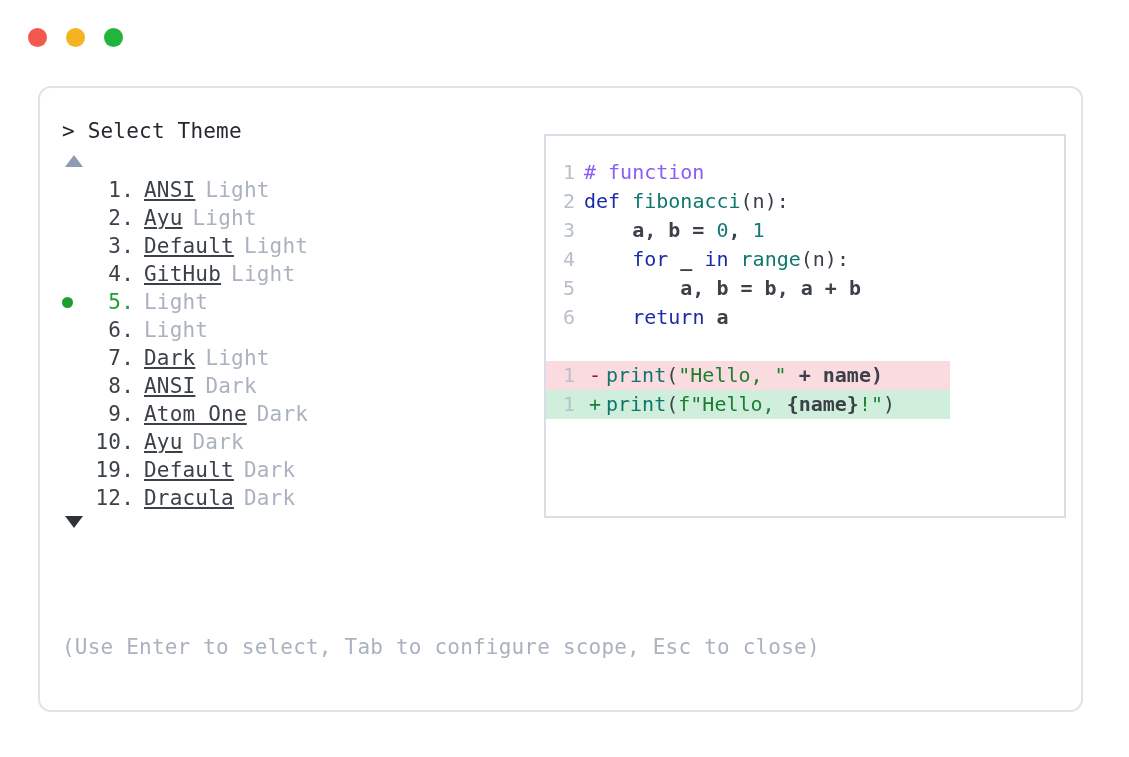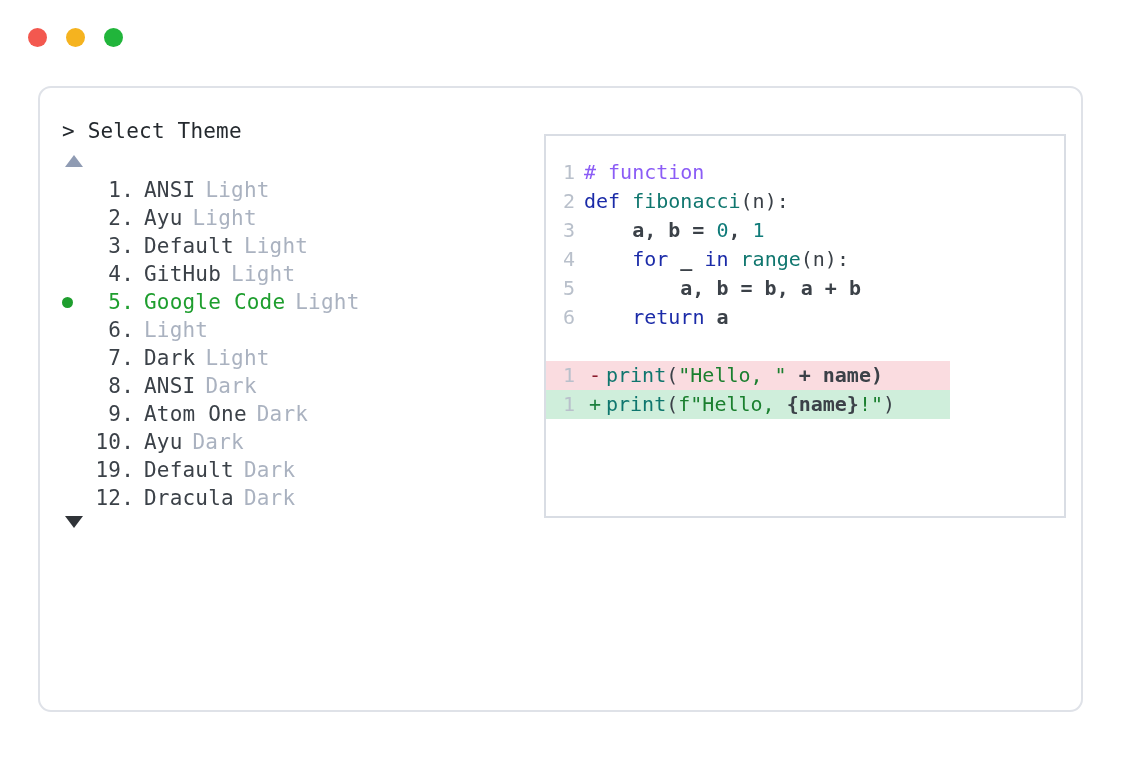--- a/index.html
+++ b/index.html
@@ -73,21 +73,21 @@
   .bullet {
     width: 11px; height: 11px; border-radius: 50%;
     background: #1e9e2e;
     display: block;
   }
   .idx {
     width: 46px; flex: 0 0 46px;
     text-align: right;
     color: #3b4148;
   }
-  .name { color: #3b4148; padding-left: 10px; }
+  .name { color: #3b4148; padding-left: 10px; text-decoration: underline; }
   .variant { color: #aab2c0; padding-left: 10px; }
 
   .theme-row.selected .idx,
   .theme-row.selected .name { color: #1e9e2e; }
   .theme-row.selected .variant { color: #aab2c0; }
 
   
   .hint {
     position: absolute;
     left: 22px; top: 545px;
@@ -160,32 +160,33 @@
     <div class="card-inner">
 
       <div class="left-col">
         <div class="prompt-line">&gt; Select Theme</div>
         <div class="arrow-up"></div>
         <div class="theme-list" id="theme-list">
             <div class="theme-row"><span class="bullet-cell"></span><span class="idx">1.</span><span class="name">ANSI</span><span class="variant">Light</span></div>
             <div class="theme-row"><span class="bullet-cell"></span><span class="idx">2.</span><span class="name">Ayu</span><span class="variant">Light</span></div>
             <div class="theme-row"><span class="bullet-cell"></span><span class="idx">3.</span><span class="name">Default</span><span class="variant">Light</span></div>
             <div class="theme-row"><span class="bullet-cell"></span><span class="idx">4.</span><span class="name">GitHub</span><span class="variant">Light</span></div>
-            <div class="theme-row selected"><span class="bullet-cell"><span class="bullet"></span></span><span class="idx">5.</span><span class="name">Google Code</span><span class="variant">Light</span></div>
+            <div class="theme-row selected"><span class="bullet-cell"><span class="bullet"></span></span><span class="idx">5.</span><span class="variant">Light</span></div>
             <div class="theme-row"><span class="bullet-cell"></span><span class="idx">6.</span><span class="variant">Light</span></div>
             <div class="theme-row"><span class="bullet-cell"></span><span class="idx">7.</span><span class="name">Dark</span><span class="variant">Light</span></div>
             <div class="theme-row"><span class="bullet-cell"></span><span class="idx">8.</span><span class="name">ANSI</span><span class="variant">Dark</span></div>
             <div class="theme-row"><span class="bullet-cell"></span><span class="idx">9.</span><span class="name">Atom One</span><span class="variant">Dark</span></div>
             <div class="theme-row"><span class="bullet-cell"></span><span class="idx">10.</span><span class="name">Ayu</span><span class="variant">Dark</span></div>
             <div class="theme-row"><span class="bullet-cell"></span><span class="idx">19.</span><span class="name">Default</span><span class="variant">Dark</span></div>
             <div class="theme-row"><span class="bullet-cell"></span><span class="idx">12.</span><span class="name">Dracula</span><span class="variant">Dark</span></div>
           </div>
         <div class="arrow-down"></div>
       </div>
 
+      <div class="hint">(Use Enter to select, Tab to configure scope, Esc to close)</div>
 
       <div class="right-col">
         <div class="preview-box">
           <div class="code" id="code-block"><div class="code-line"><span class="ln">1</span><span class="code-text"><span class="tok-comment"># function</span></span></div><div class="code-line"><span class="ln">2</span><span class="code-text"><span class="tok-keyword">def </span><span class="tok-func">fibonacci</span><span class="tok-punct">(n):</span></span></div><div class="code-line"><span class="ln">3</span><span class="code-text"><span class="tok-plain">    a, b = </span><span class="tok-number">0</span><span class="tok-plain">, </span><span class="tok-number">1</span></span></div><div class="code-line"><span class="ln">4</span><span class="code-text"><span class="tok-plain">    </span><span class="tok-keyword">for</span><span class="tok-plain"> _ </span><span class="tok-keyword">in</span><span class="tok-plain"> </span><span class="tok-func">range</span><span class="tok-punct">(n):</span></span></div><div class="code-line"><span class="ln">5</span><span class="code-text"><span class="tok-plain">        a, b = b, a + b</span></span></div><div class="code-line"><span class="ln">6</span><span class="code-text"><span class="tok-plain">    </span><span class="tok-keyword">return</span><span class="tok-plain"> a</span></span></div></div>
           <div class="code-spacer"></div>
           <div class="code" id="diff-block"><div class="diff-line del"><span class="ln">1</span><span class="diff-mark">-</span><span class="code-text"><span class="tok-func">print</span><span class="tok-punct">(</span><span class="tok-string">"Hello, "</span><span class="tok-plain"> + name)</span></span></div><div class="diff-line add"><span class="ln">1</span><span class="diff-mark">+</span><span class="code-text"><span class="tok-func">print</span><span class="tok-punct">(</span><span class="tok-string">f"Hello, </span><span class="tok-plain">{name}</span><span class="tok-string">!"</span><span class="tok-punct">)</span></span></div></div>
         </div>
       </div>
 
     </div>

